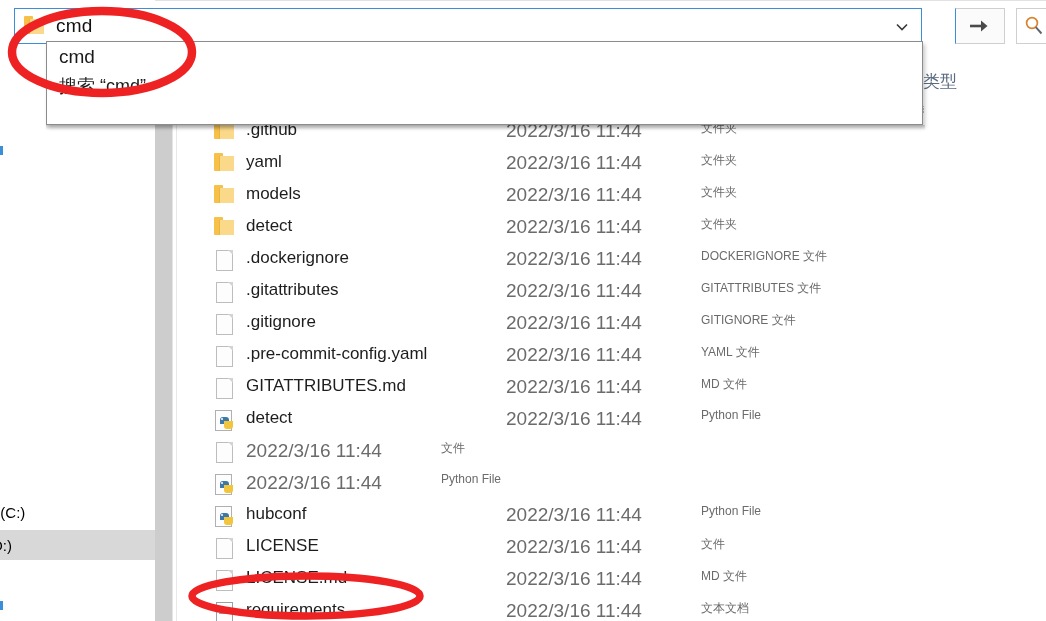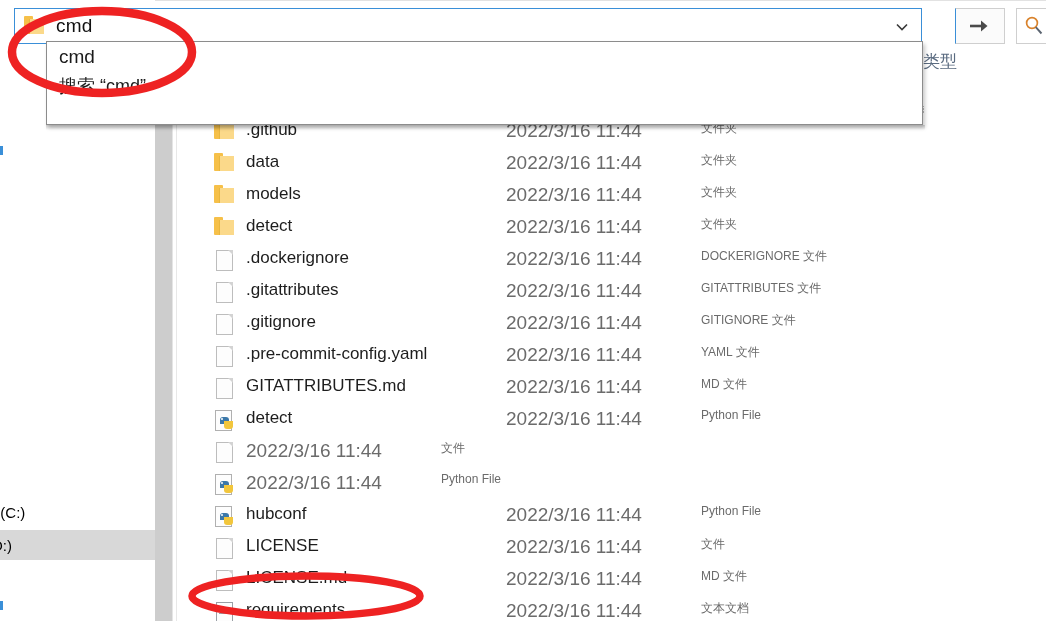--- a/index.html
+++ b/index.html
@@ -165,21 +165,21 @@
     box-shadow:2px 3px 4px rgba(0,0,0,.22);
   }
   .dd-item{
     height:29px;display:flex;align-items:center;padding-left:12px;
     font-size:19px;color:#1a1a1a;white-space:nowrap;
   }
   .dd-item.sub{font-size:18px;}
 
   
   #colhdr{
-    position:absolute;left:923px;top:44px;width:123px;height:34px;
+    position:absolute;left:923px;top:64px;width:123px;height:34px;
     font-size:17px;color:#5a6b80;display:flex;align-items:center;
   }
   #hdr-sep{
     position:absolute;left:922px;top:45px;width:1px;height:76px;background:#9a9a9a;
   }
   #hdr-grip{
     position:absolute;left:916px;top:106px;width:10px;height:8px;
   }
 
   
@@ -226,21 +226,21 @@
       </span>
     <span class="name">.github</span>
     <span class="date">2022/3/16 11:44</span>
     <span class="type">文件夹</span>
   </div>
 
   <div class="row">
     <span class="icon">
         <span class="ic-folder"></span>
       </span>
-    <span class="name">data</span>
+    <span class="name">yaml</span>
     <span class="date">2022/3/16 11:44</span>
     <span class="type">文件夹</span>
   </div>
 
   <div class="row">
     <span class="icon">
         <span class="ic-folder"></span>
       </span>
     <span class="name">models</span>
     <span class="date">2022/3/16 11:44</span>

